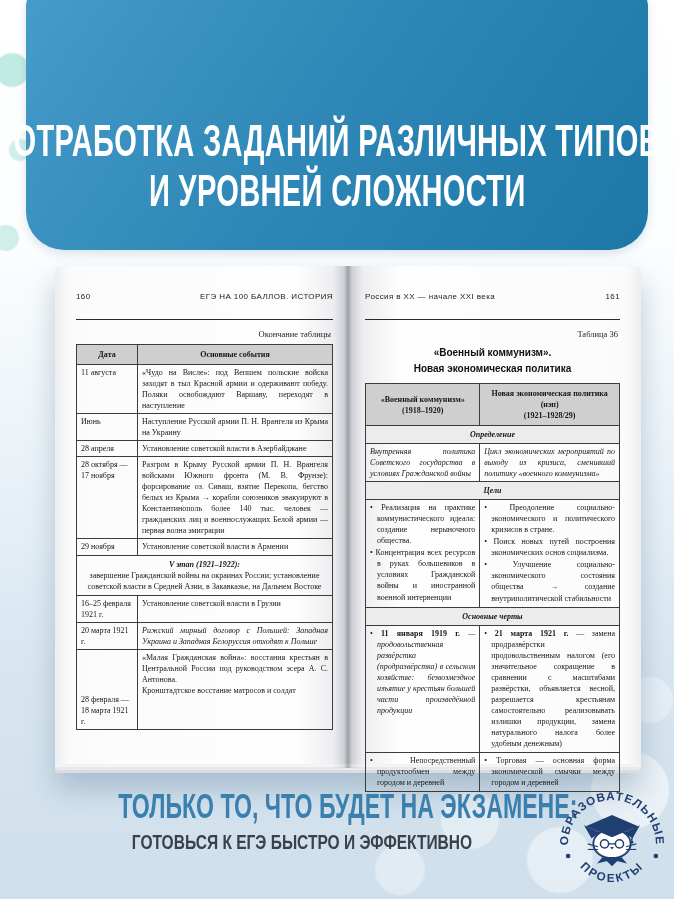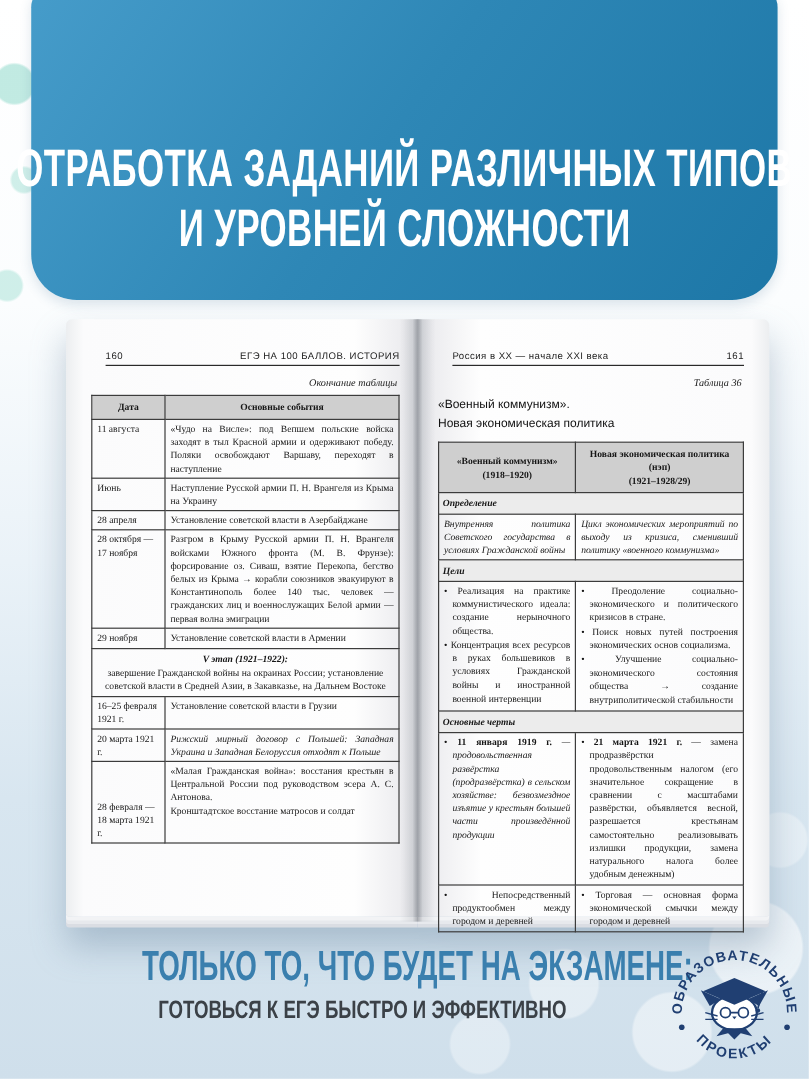--- a/index.html
+++ b/index.html
@@ -50,42 +50,42 @@
     background:linear-gradient(90deg,#dcdee2 0%,#ececef 4%,#fefefe 18%,#fbfbfc 95%,#eceef0 100%);
     box-shadow:0 3px 0 #f2f3f5,0 6px 0 #e7e9ed,0 9px 0 #dadde3;
     padding:26px 21px 0 17px;
   }
   .gutter{position:absolute;left:50%;top:0;bottom:14px;width:30px;transform:translateX(-50%);
     background:linear-gradient(90deg,rgba(0,0,0,0) 0%,rgba(110,115,125,.16) 36%,rgba(55,60,70,.38) 50%,rgba(110,115,125,.16) 64%,rgba(0,0,0,0) 100%);
     pointer-events:none;z-index:3;}
   .running-head{
     display:flex;justify-content:space-between;align-items:flex-end;
     font-family:"Liberation Sans",sans-serif;font-size:8px;letter-spacing:.4px;color:#222;
-    border-bottom:1.6px solid #2a2a2a;padding-bottom:3px;margin-left:12px;
-  }
-  .tbl-caption{font-style:italic;font-size:8.5px;text-align:right;color:#1c1c1c;margin:9px 2px 5px 0;}
+    border-bottom:1.6px solid #2a2a2a;padding-bottom:18px;
+  }
+  .tbl-caption{font-size:8.5px;text-align:right;color:#1c1c1c;margin:9px 2px 5px 0;}
   table{width:100%;border-collapse:collapse;font-size:8px;line-height:1.38;color:#161616;}
   td,th{border:1px solid #3c3c3c;padding:2px 4px;vertical-align:top;}
   th{background:#cfcfcf;font-weight:700;text-align:center;vertical-align:middle;padding:4px 2px;}
   .date-col{width:56px;margin-left:16px;}
   .ev{text-align:justify;}
   .stage-cell{text-align:center;padding:3px 6px;}
   .stage-h{font-weight:700;font-style:italic;}
-  .sect-row{background:#ececec;font-weight:700;font-style:italic;padding:3px;font-family:Liberation Serif, serif;}
+  .sect-row{background:#ececec;text-align:center;font-weight:700;font-style:italic;padding:3px;font-family:Liberation Serif, serif;}
   .ital{font-style:italic;}
   .rp-title{
-    text-align:left;font-family:"Liberation Sans",sans-serif;font-weight:400;
+    text-align:center;font-family:"Liberation Sans",sans-serif;font-weight:700;
     font-size:10px;line-height:1.55;color:#111;margin:6px 0 7px;
   }
   ul.blt{margin:0;padding:0;list-style:none;}
   ul.blt li{padding-left:7px;text-indent:-7px;margin-bottom:1px;text-align:justify;}
   ul.blt li::before{content:"•\00a0";}
   .fdate{font-weight:700;}
   .fterm{font-style:italic;}
-  .lastdate{padding-top:32px;}
+  .lastdate{padding-top:44px;}
   
   .footer{position:absolute;left:0;top:786px;width:604px;text-align:center;}
   .footer-title{
     color:#3a7fae;font-family:"Liberation Sans",sans-serif;font-weight:700;
     font-size:35px;line-height:40px;white-space:nowrap;display:inline-block;
     transform:scaleX(.66);transform-origin:center;
   }
   .footer-sub{
     color:#3b4147;font-family:"Liberation Sans",sans-serif;font-weight:700;
     font-size:21px;line-height:24px;white-space:nowrap;display:inline-block;

